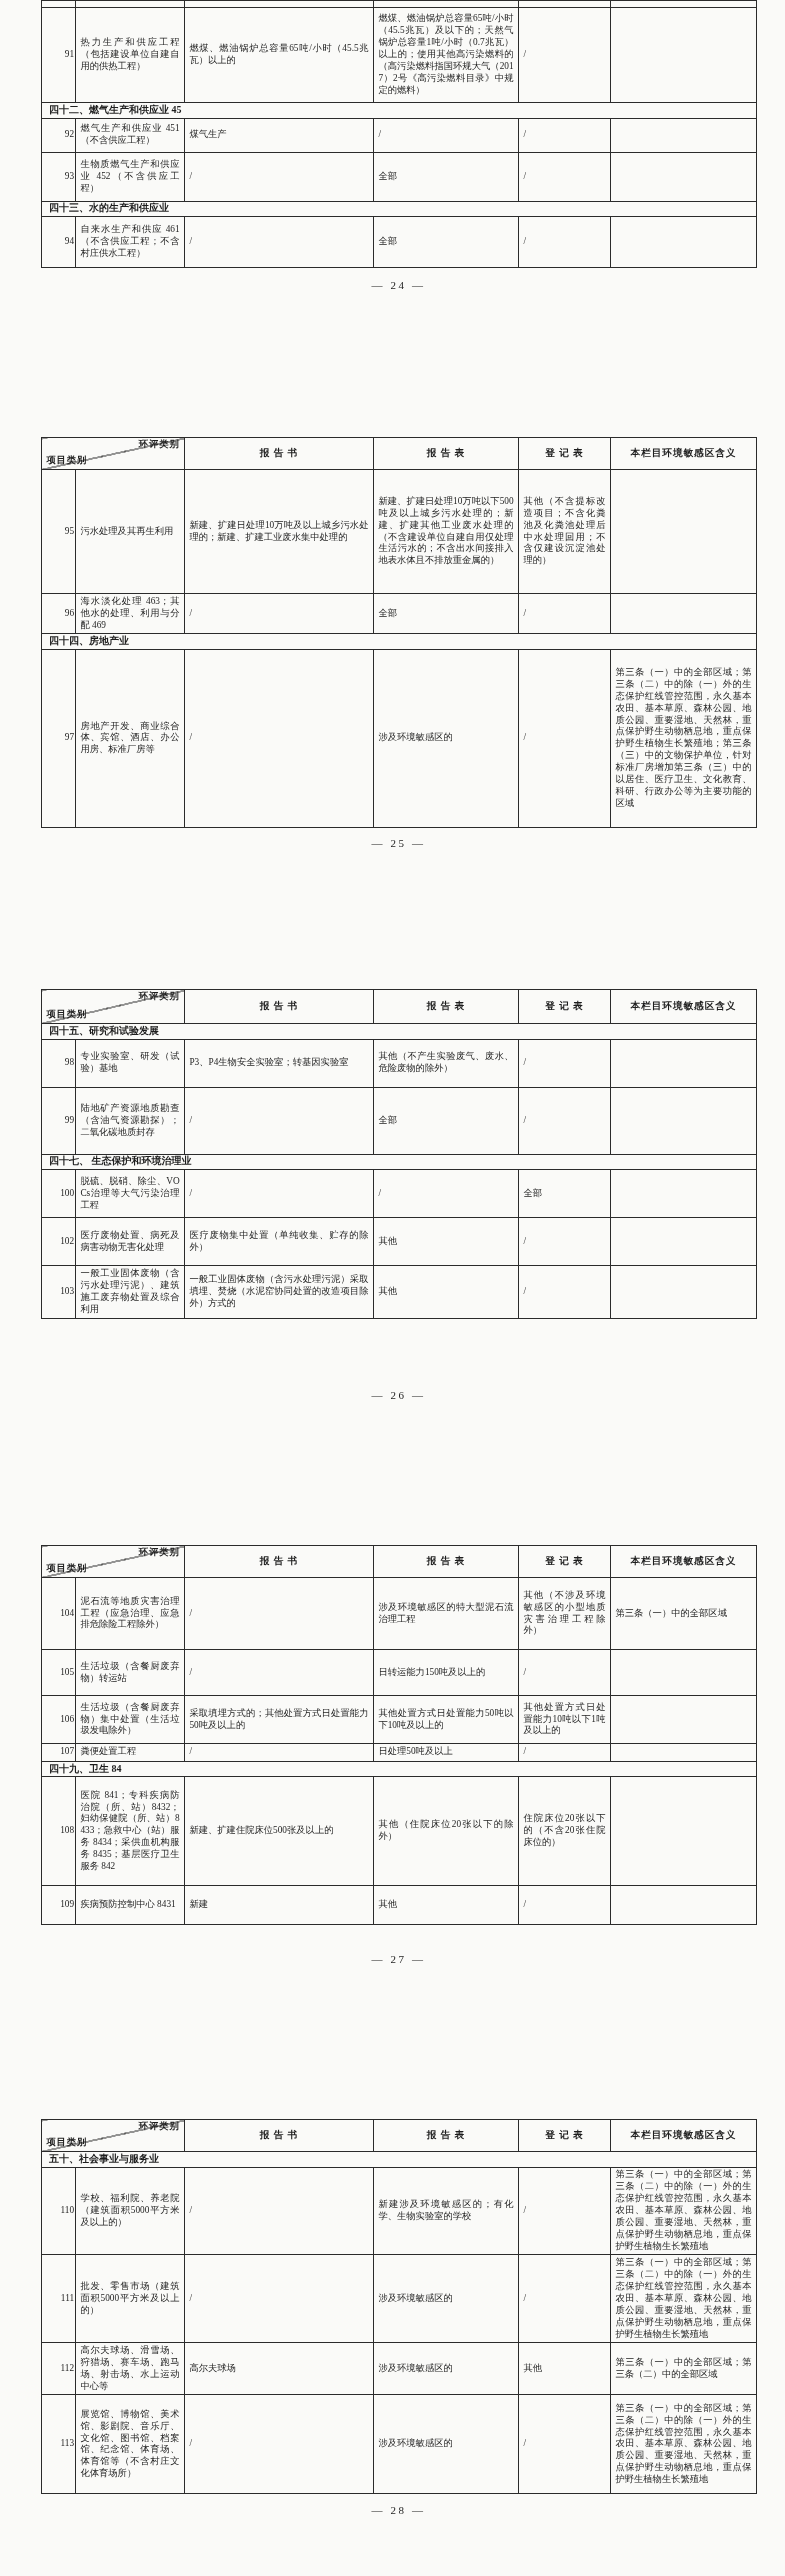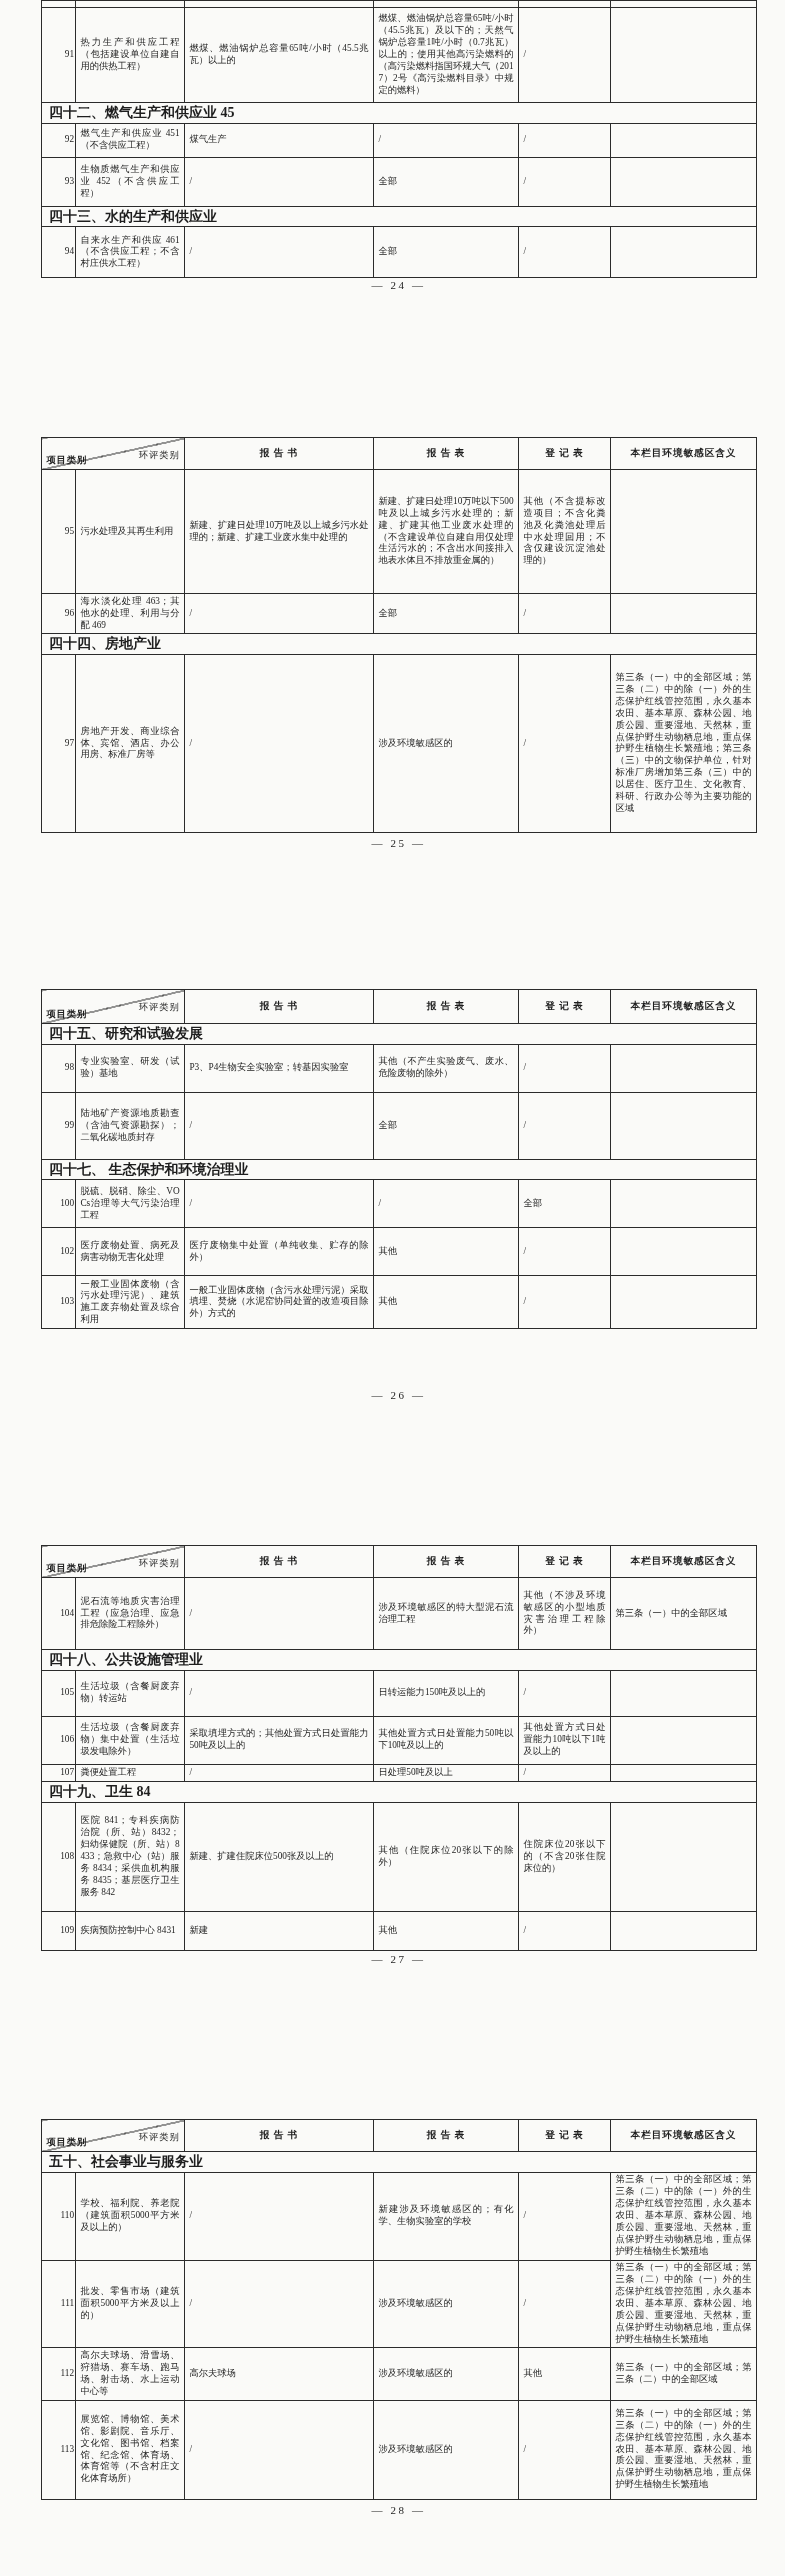--- a/index.html
+++ b/index.html
@@ -5,28 +5,28 @@
   html,body{margin:0;padding:0;background:#fafaf8;}
   .sheet{position:relative;width:786px;height:2576px;background:#fafaf8;overflow:hidden;
          font-family:"Liberation Serif","DejaVu Serif",serif;color:#1e1e1e;}
   .page{position:absolute;left:41px;width:715px;}
   table.cat{border-collapse:collapse;table-layout:fixed;width:715px;border:1.8px solid #2b2b2b;}
   table.cat.cut-top{border-top:0.9px solid #2b2b2b;}
   td{border:0.9px solid #2b2b2b;padding:1.8px 4.4px;font-size:9.3px;line-height:1.28;
      vertical-align:middle;text-align:justify;word-break:break-all;overflow:hidden;}
   td.no{text-align:right;padding:1.8px 0.9px;}
   td.slash{text-align:left;}
-  tr.sec td{font-weight:bold;text-align:left;padding:0.9px 7px;font-size:14px;word-break:keep-all;}
+  tr.sec td{font-weight:bold;text-align:left;padding:0.9px 7px;font-size:10px;word-break:keep-all;}
   tr.hdr td{font-weight:bold;text-align:center;font-size:9.7px;letter-spacing:0.9px;word-break:keep-all;}
   tr.stub td{padding:0;}
   td.diag{position:relative;padding:0;letter-spacing:0;
     background:linear-gradient(to bottom right,
       transparent calc(50% - 0.5px), #2b2b2b calc(50% - 0.5px),
       #2b2b2b calc(50% + 0.5px), transparent calc(50% + 0.5px));}
-  td.diag .t{position:absolute;top:12px;right:4.4px;font-size:9.3px;font-weight:normal;}
+  td.diag .t{position:absolute;top:1px;right:4.4px;font-size:9.3px;font-weight:bold;}
   td.diag .b{position:absolute;bottom:1.8px;left:4.4px;font-size:9.3px;font-weight:bold;}
   .pageno{position:absolute;left:0;width:715px;text-align:center;font-size:11px;
           letter-spacing:2.6px;color:#1e1e1e;}
 </style>
 </head>
 <body>
 
 <div class="sheet">
 
   <div class="page" style="top:0;">
@@ -238,23 +238,20 @@
         <td>本栏目环境敏感区含义</td>
       </tr>
       <tr style="height:72px;">
         <td class="no">104</td>
         <td>泥石流等地质灾害治理工程（应急治理、应急排危除险工程除外）</td>
         <td class="slash">/</td>
         <td>涉及环境敏感区的特大型泥石流治理工程</td>
         <td>其他（不涉及环境敏感区的小型地质灾害治理工程除外）</td>
         <td>第三条（一）中的全部区域</td>
       </tr>
-      <tr class="sec" style="height:14px;">
-        <td colspan="6">四十八、公共设施管理业</td>
-      </tr>
       <tr style="height:46px;">
         <td class="no">105</td>
         <td>生活垃圾（含餐厨废弃物）转运站</td>
         <td class="slash">/</td>
         <td>日转运能力150吨及以上的</td>
         <td class="slash">/</td>
         <td></td>
       </tr>
       <tr style="height:48px;">
         <td class="no">106</td>

